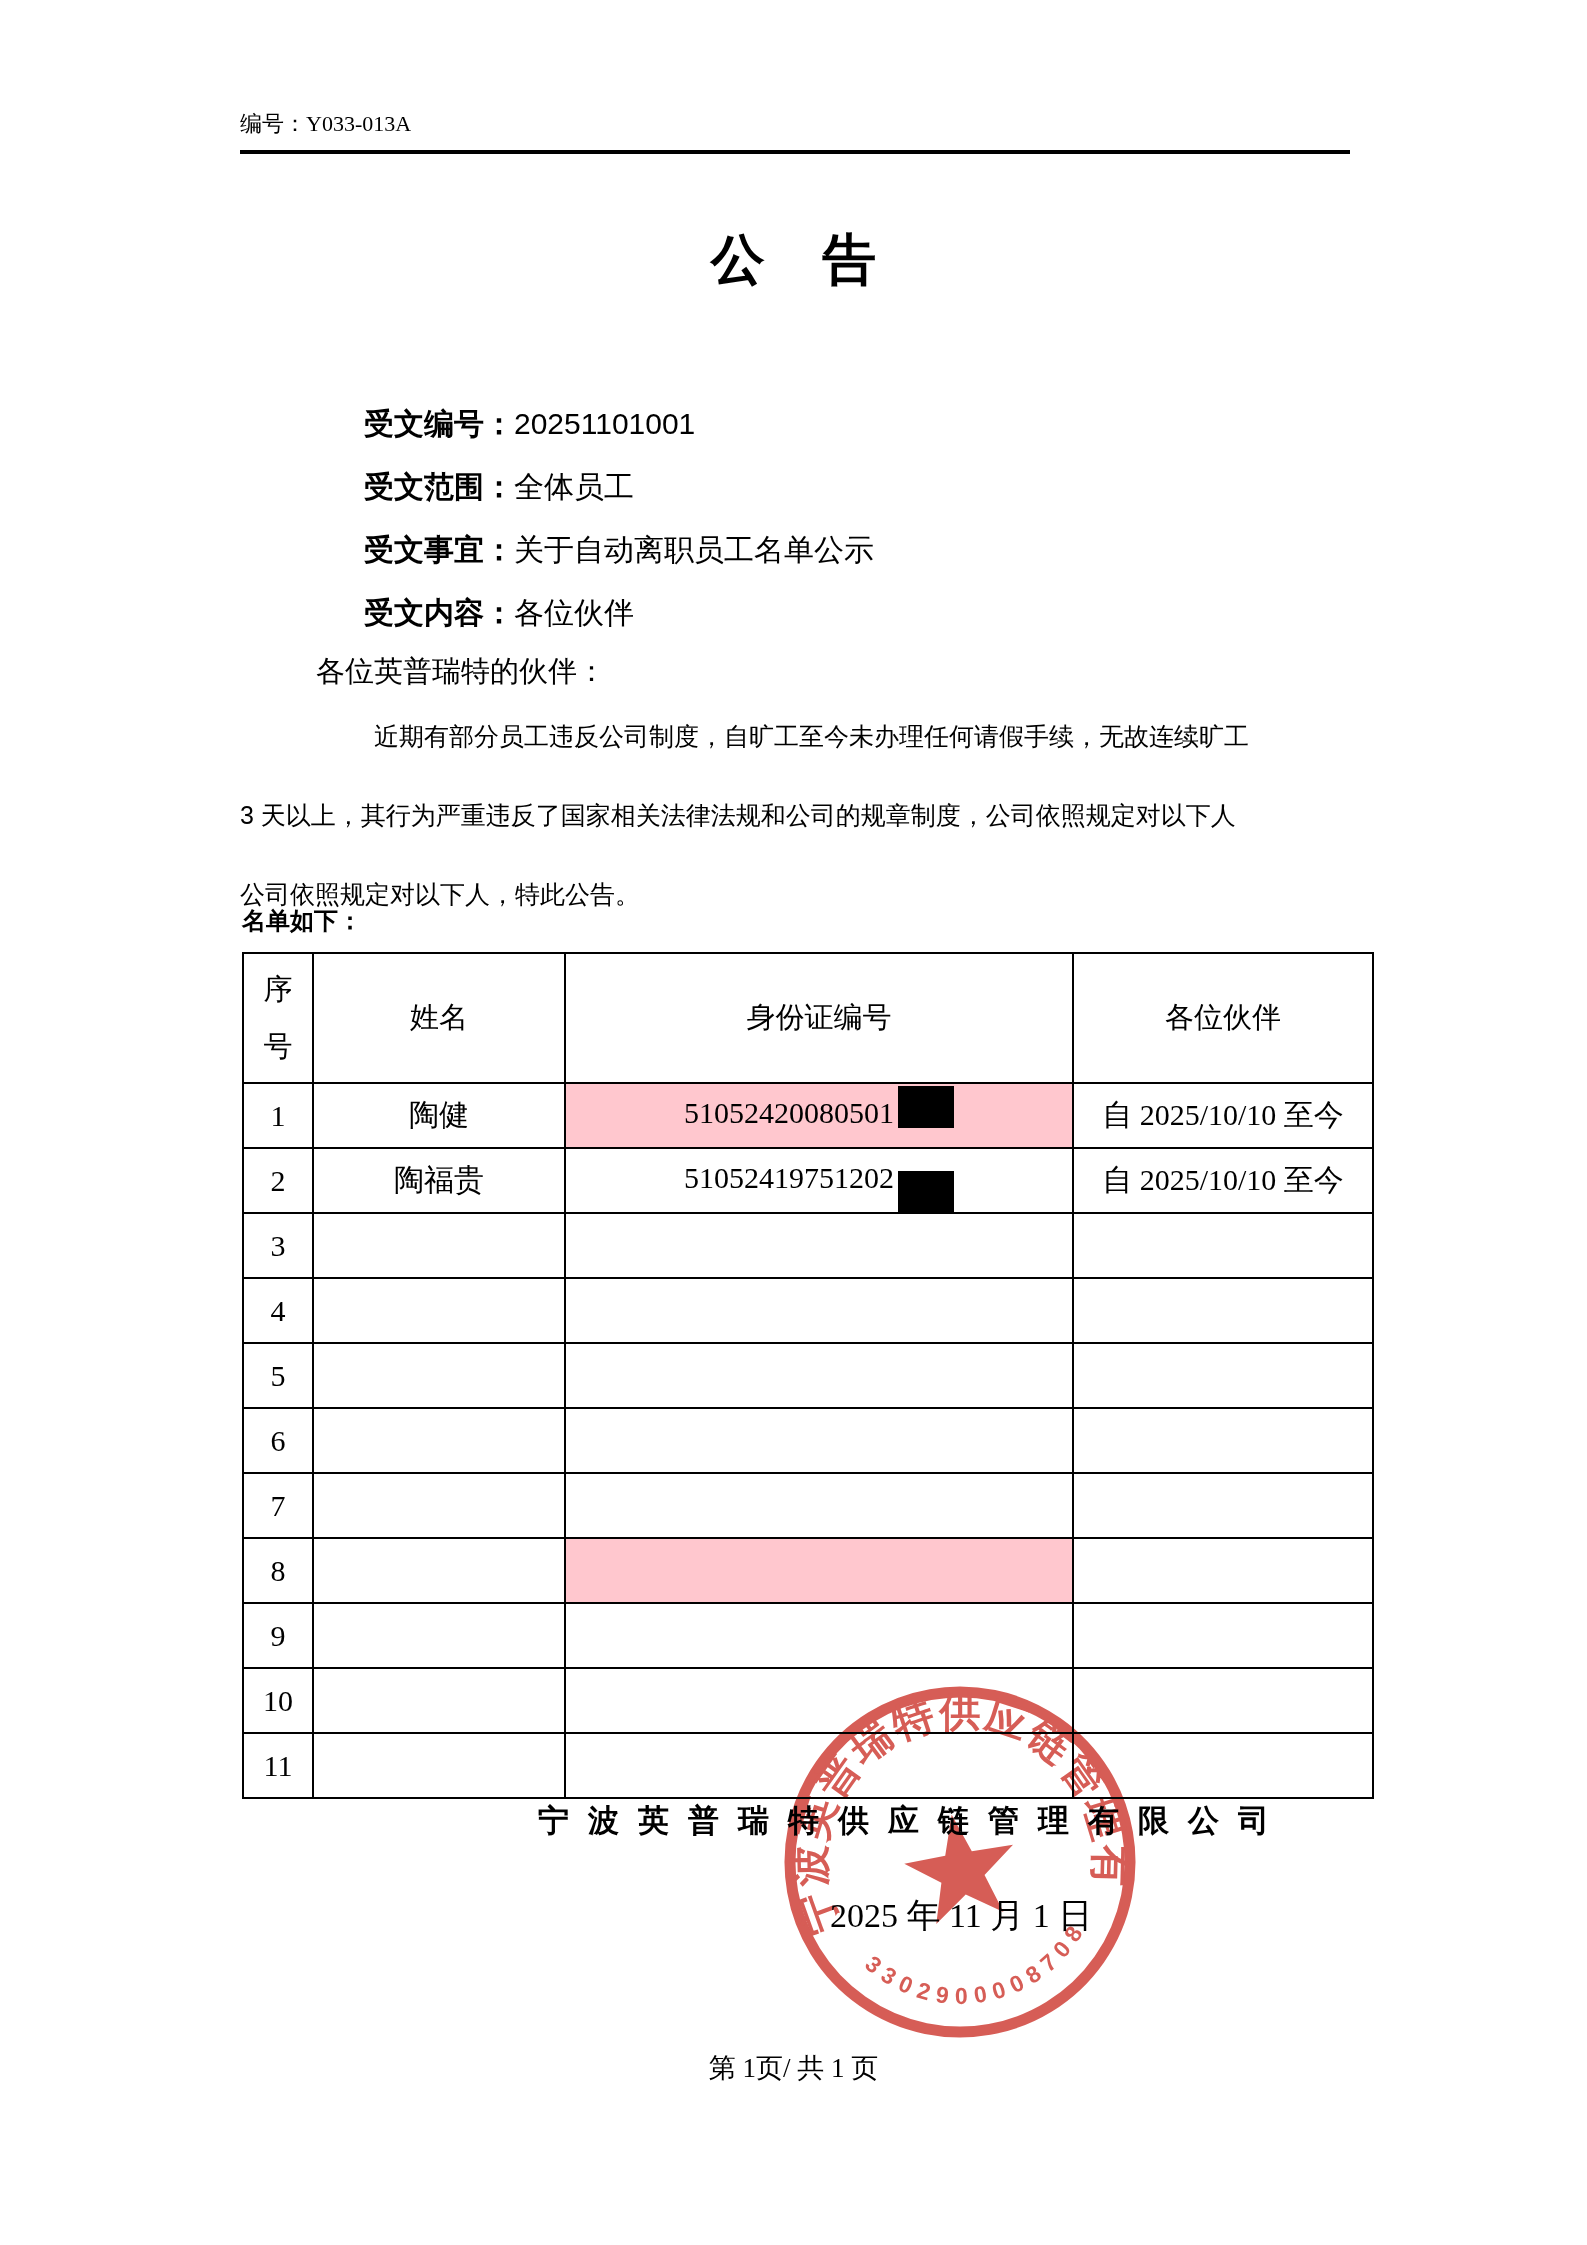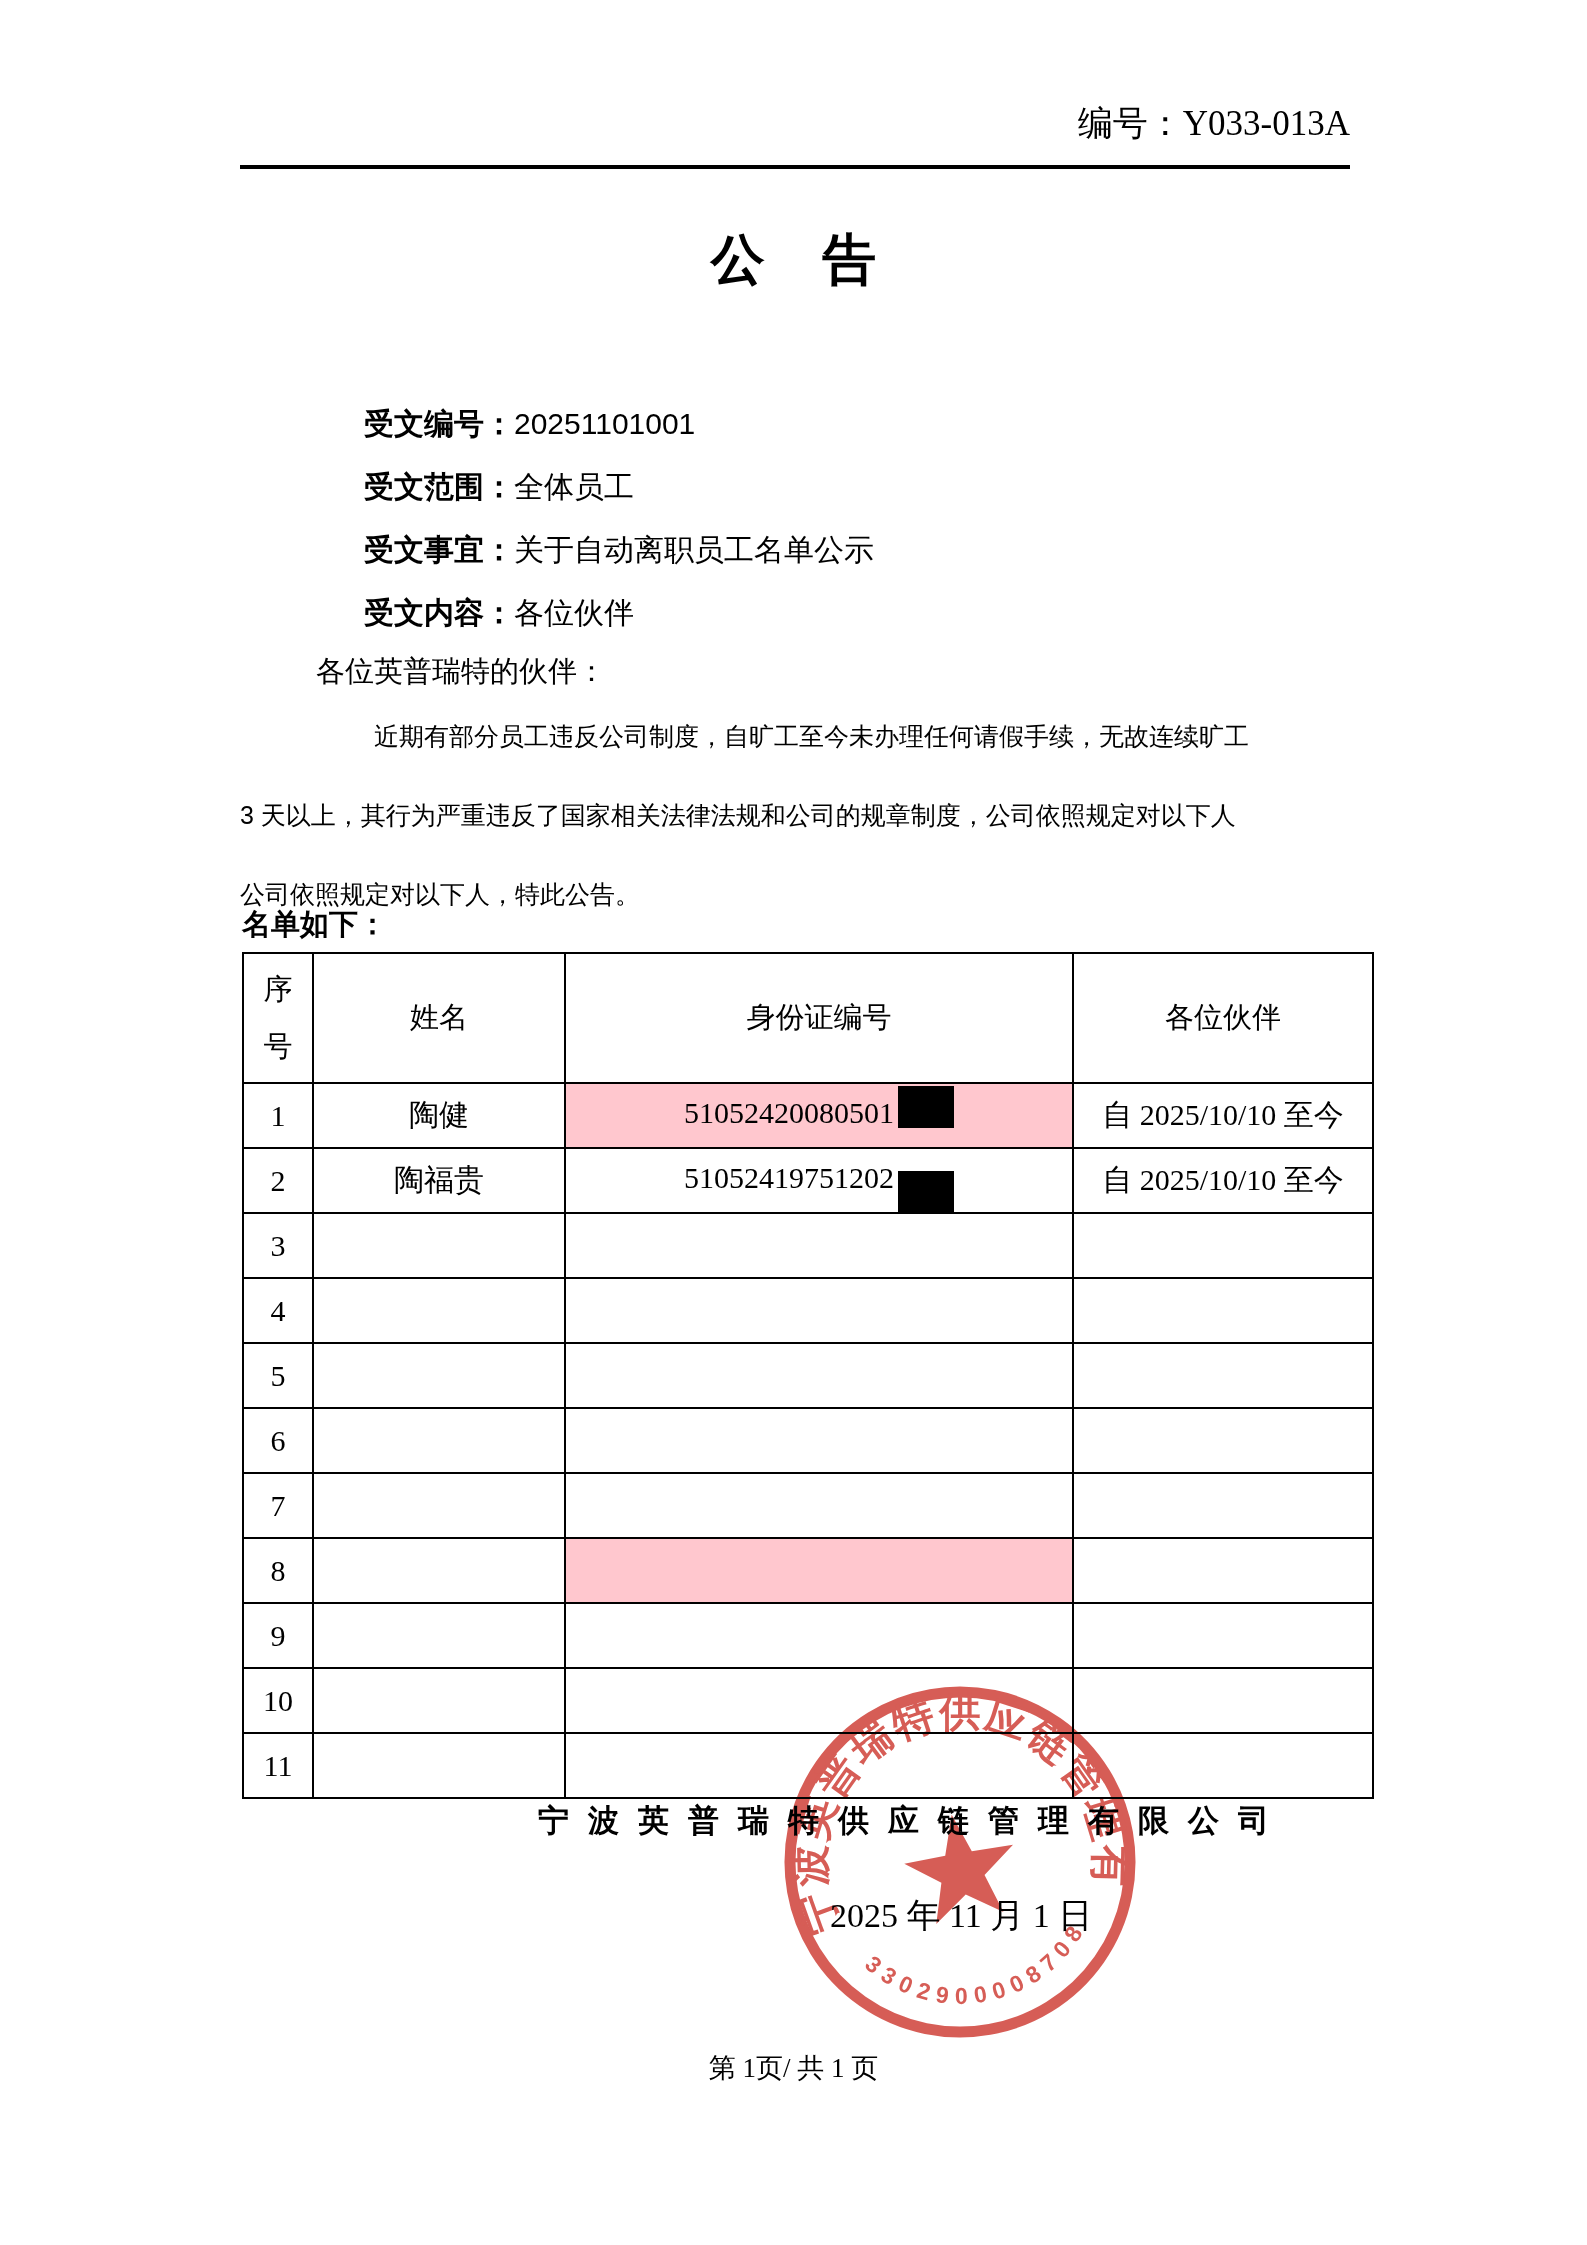--- a/index.html
+++ b/index.html
@@ -9,22 +9,22 @@
     margin:0 auto;
     background:#ffffff;
     font-family:"Liberation Serif", serif;
     color:#000;
     overflow:hidden;
     --pink:#ffc7ce;
     --seal:#d0423a;
   }
   .doc-number{
     position:absolute;top:106px;left:240px;width:1110px;
-    text-align:right;font-size:35px;line-height:36px;
-    padding-bottom:23px;border-bottom:4px solid #000;
+    font-size:22px;line-height:36px;
+    padding-bottom:8px;border-bottom:4px solid #000;
   }
   .title{
     position:absolute;top:224px;left:0;width:100%;margin:0;
     text-align:center;font-size:54px;font-weight:bold;
     letter-spacing:22px;text-indent:22px;
   }
   .meta{position:absolute;top:392px;left:316px;font-size:30px;}
   .meta-line{height:63px;line-height:63px;white-space:nowrap;margin-left:48px;}
   .meta-label{font-weight:bold;font-family:"Liberation Serif",serif;}
   .meta-value{font-family:"Liberation Sans",sans-serif;}
@@ -33,21 +33,21 @@
     font-family:"Liberation Sans",sans-serif;font-size:29px;line-height:42px;
   }
   .body-text{position:absolute;top:697px;left:240px;width:1115px;}
   .body-line{
     font-family:"Liberation Sans",sans-serif;
     font-size:25px;line-height:79px;white-space:nowrap;
   }
   .body-line.indent{text-indent:134px;}
   .list-intro{
     position:absolute;top:905px;left:242px;
-    font-family:"Liberation Sans",sans-serif;font-weight:bold;font-size:29px;
+    font-family:"Liberation Sans",sans-serif;font-weight:bold;font-size:24px;
   }
   table.roster{
     position:absolute;top:952px;left:242px;
     border-collapse:collapse;table-layout:fixed;width:1130px;
   }
   table.roster th,table.roster td{
     border:2px solid #000;padding:0;text-align:center;vertical-align:middle;
     overflow:visible;
   }
   table.roster th{

